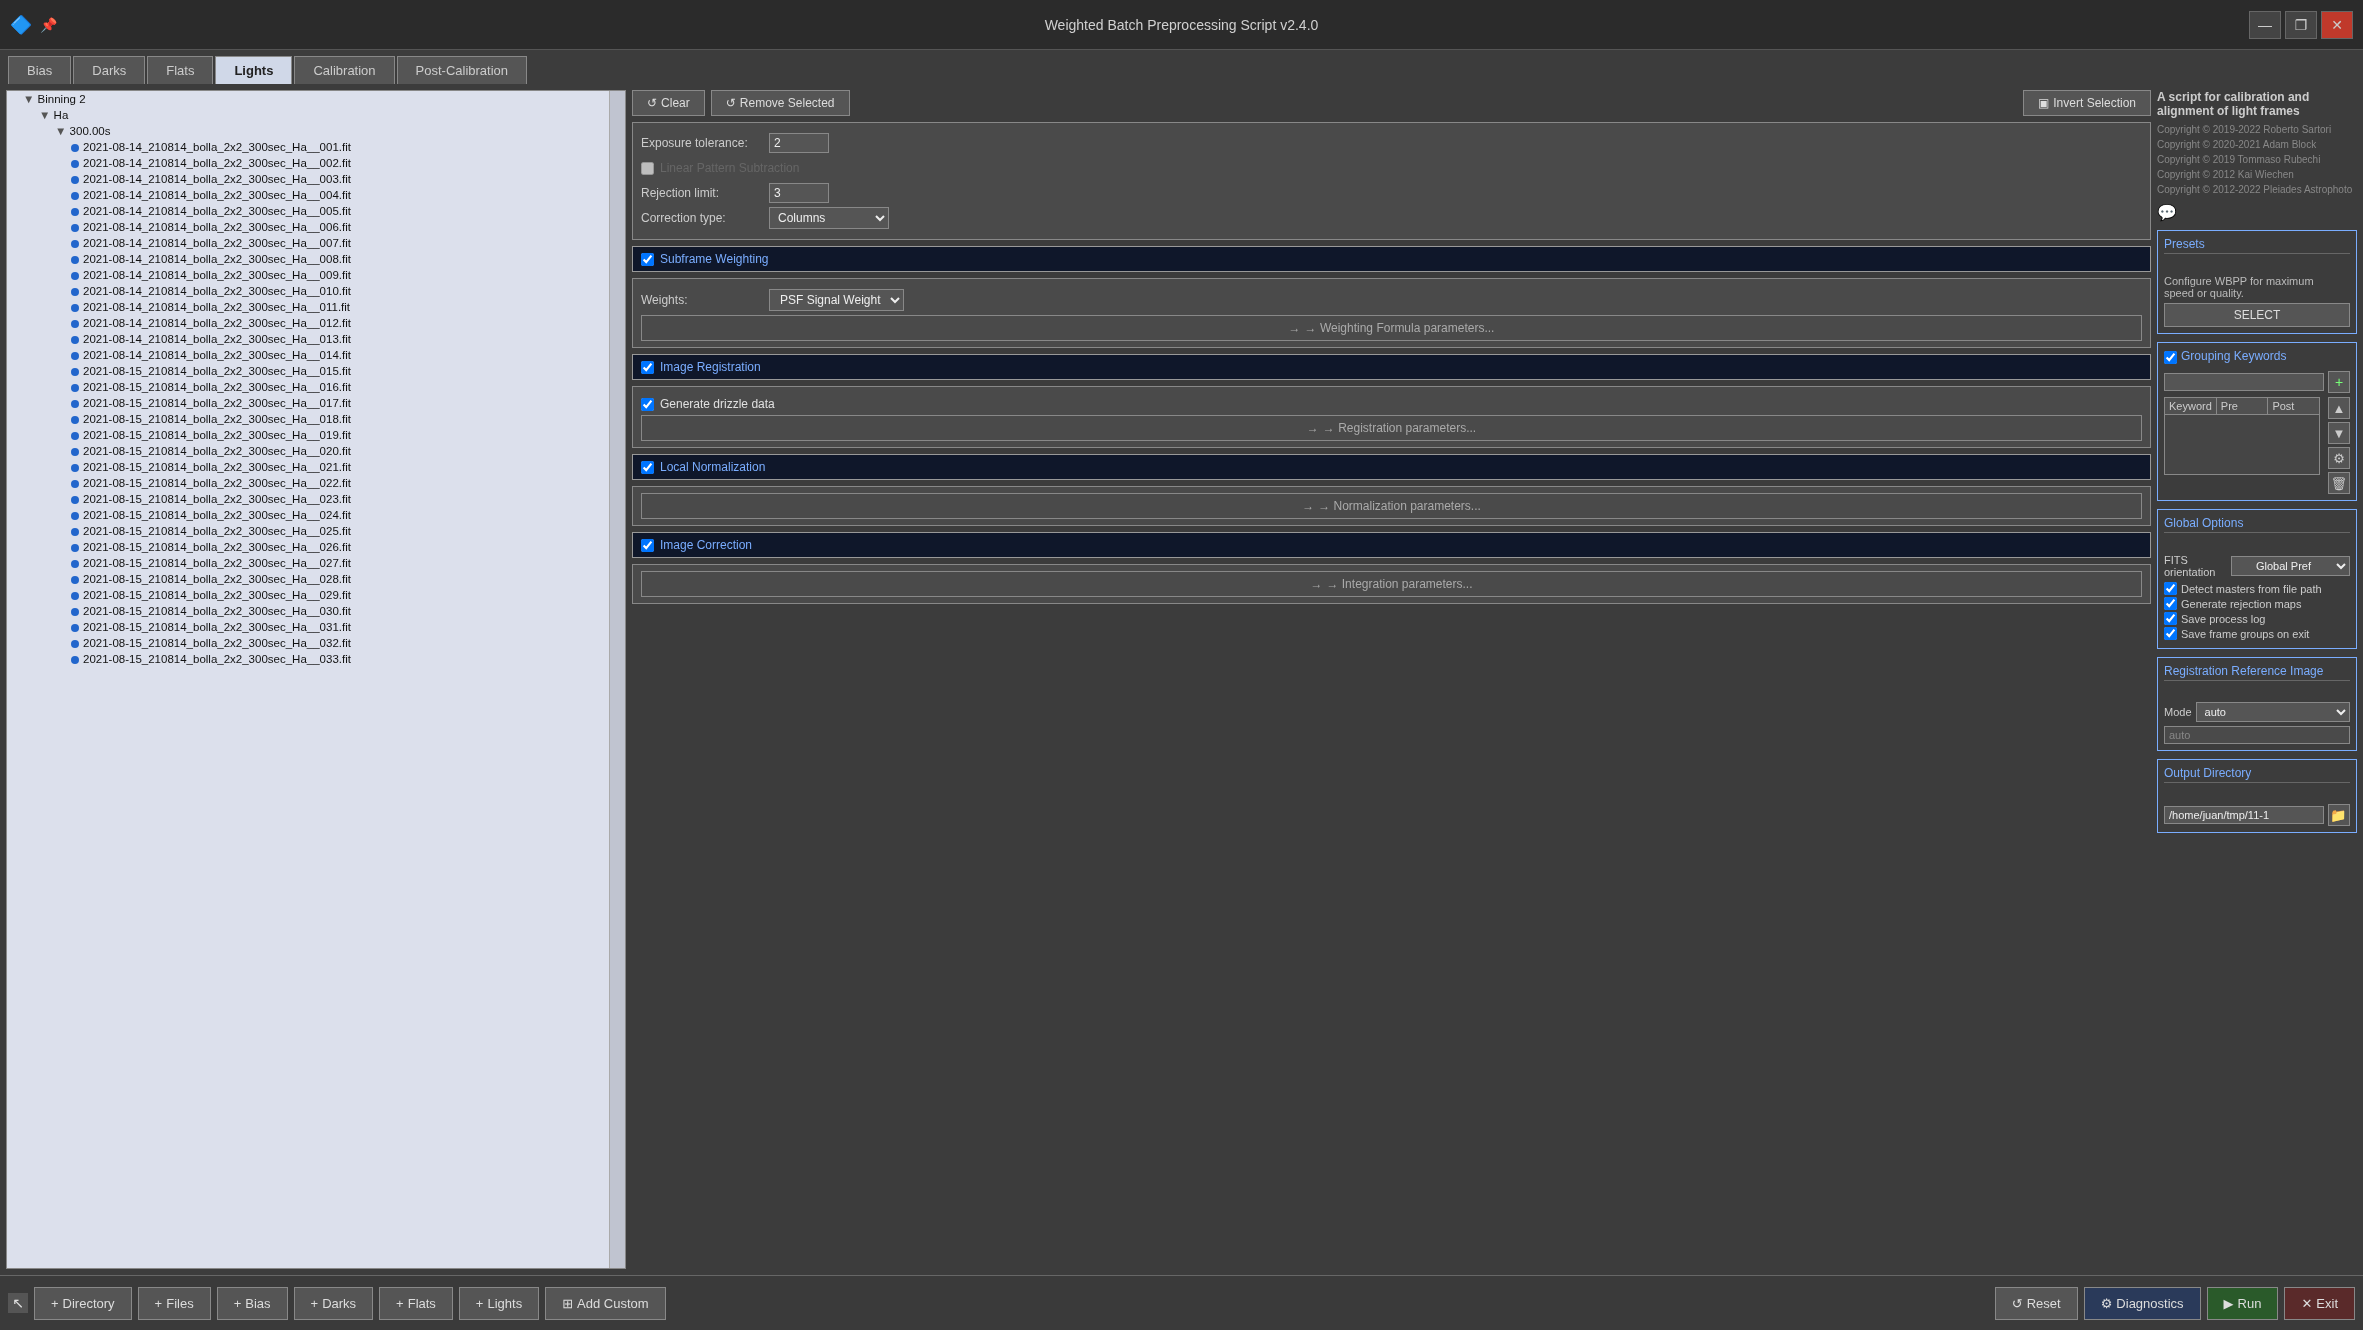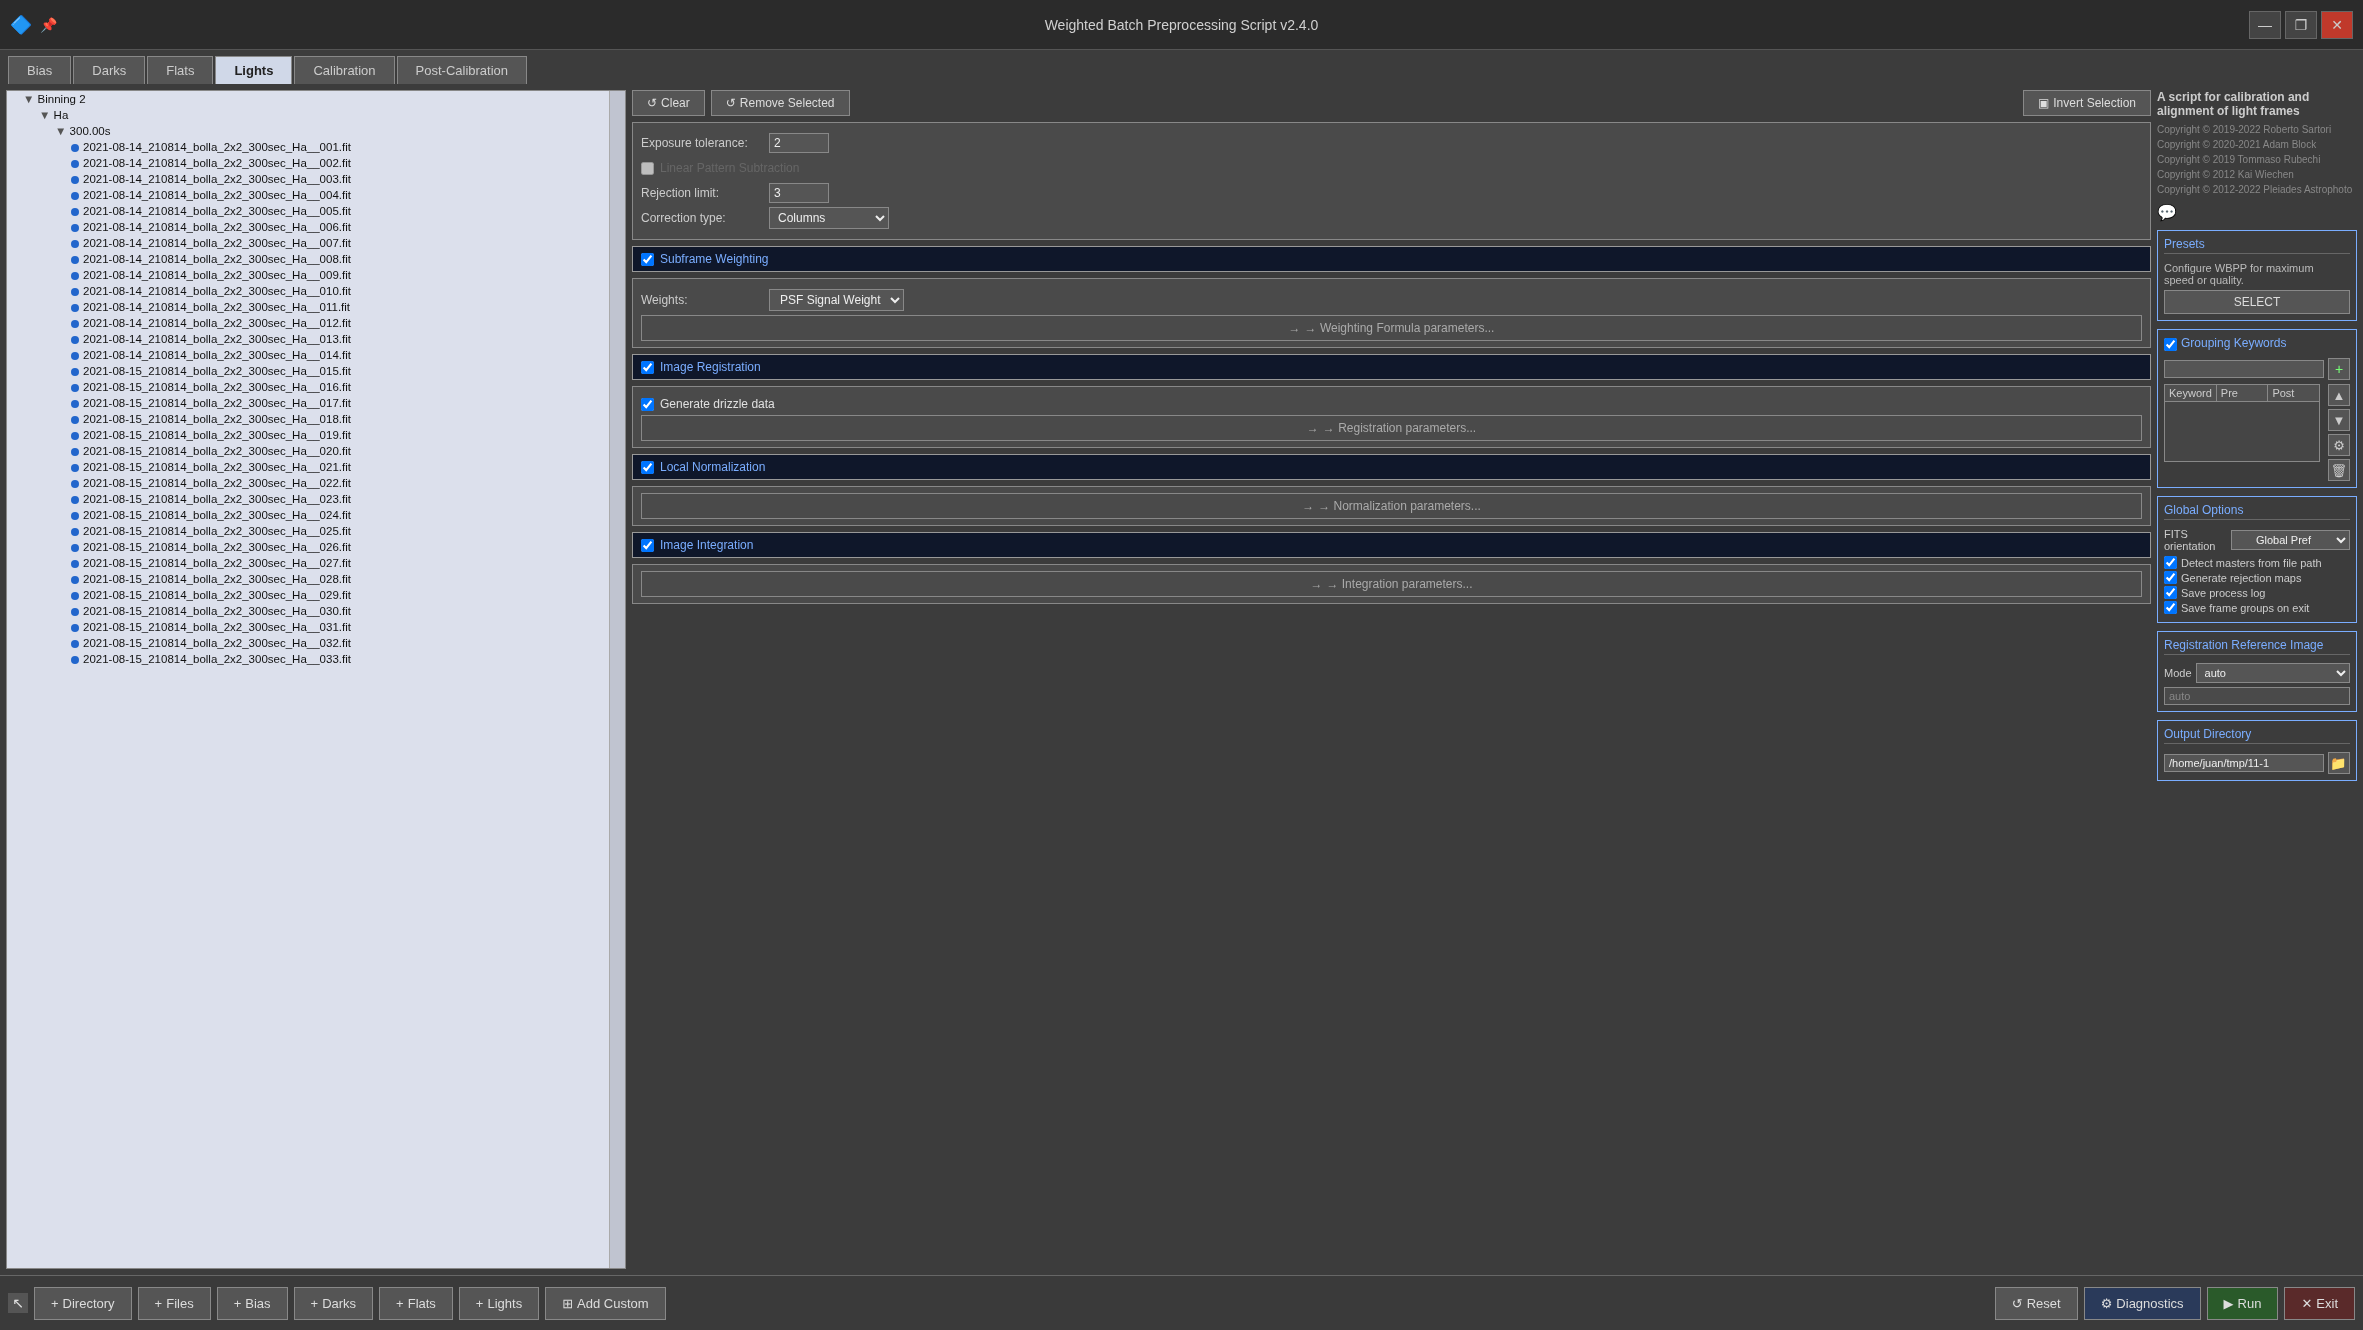--- a/index.html
+++ b/index.html
@@ -230,21 +230,21 @@
       gap: 8px;
       background: #3c3c3c;
       font-size: 11.5px;
     }
     .right-section {
       background: #3c3c3c;
     }
     .right-section-title {
       color: #7aadff;
       font-size: 12px;
-      margin-bottom: 8px;
+      margin-bottom: 21px;
       border-bottom: 1px solid #666;
       padding-bottom: 2px;
     }
     .copyright-text {
       color: #888;
       font-size: 10px;
       line-height: 1.5;
     }
     .script-desc {
       color: #ccc;
@@ -608,21 +608,21 @@
       </div>
       <div class="section-box">
         <button class="full-width-btn">
           <span>→</span>
           <span>→ Normalization parameters...</span>
         </button>
       </div>
 
       <div class="checkbox-section">
         <input type="checkbox" checked="" style="">
-        <a class="section-title-link">Image Integration</a>
+        <a class="section-title-link">Image Correction</a>
       </div>
       <div class="section-box">
         <button class="full-width-btn">
           <span>→</span>
           <span>→ Integration parameters...</span>
         </button>
       </div>
     </div>
 
     <div class="right-panel">

